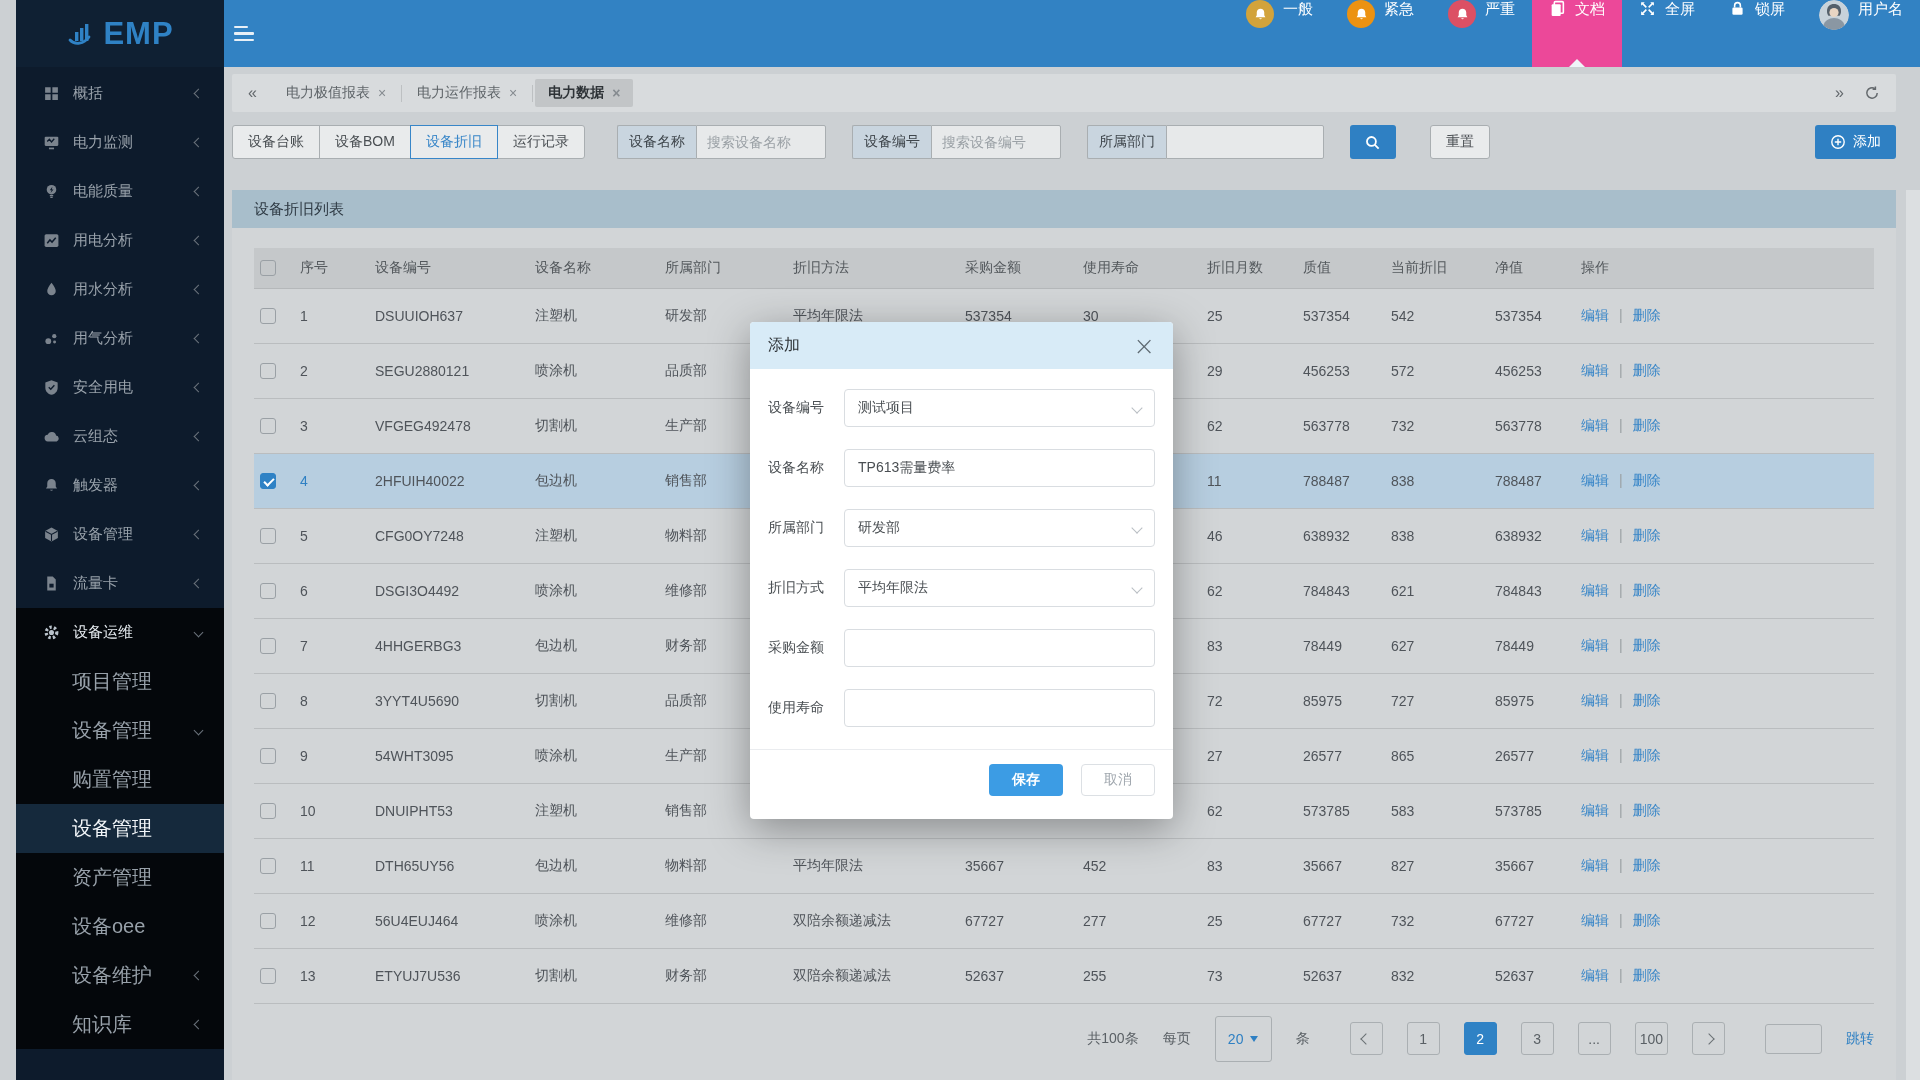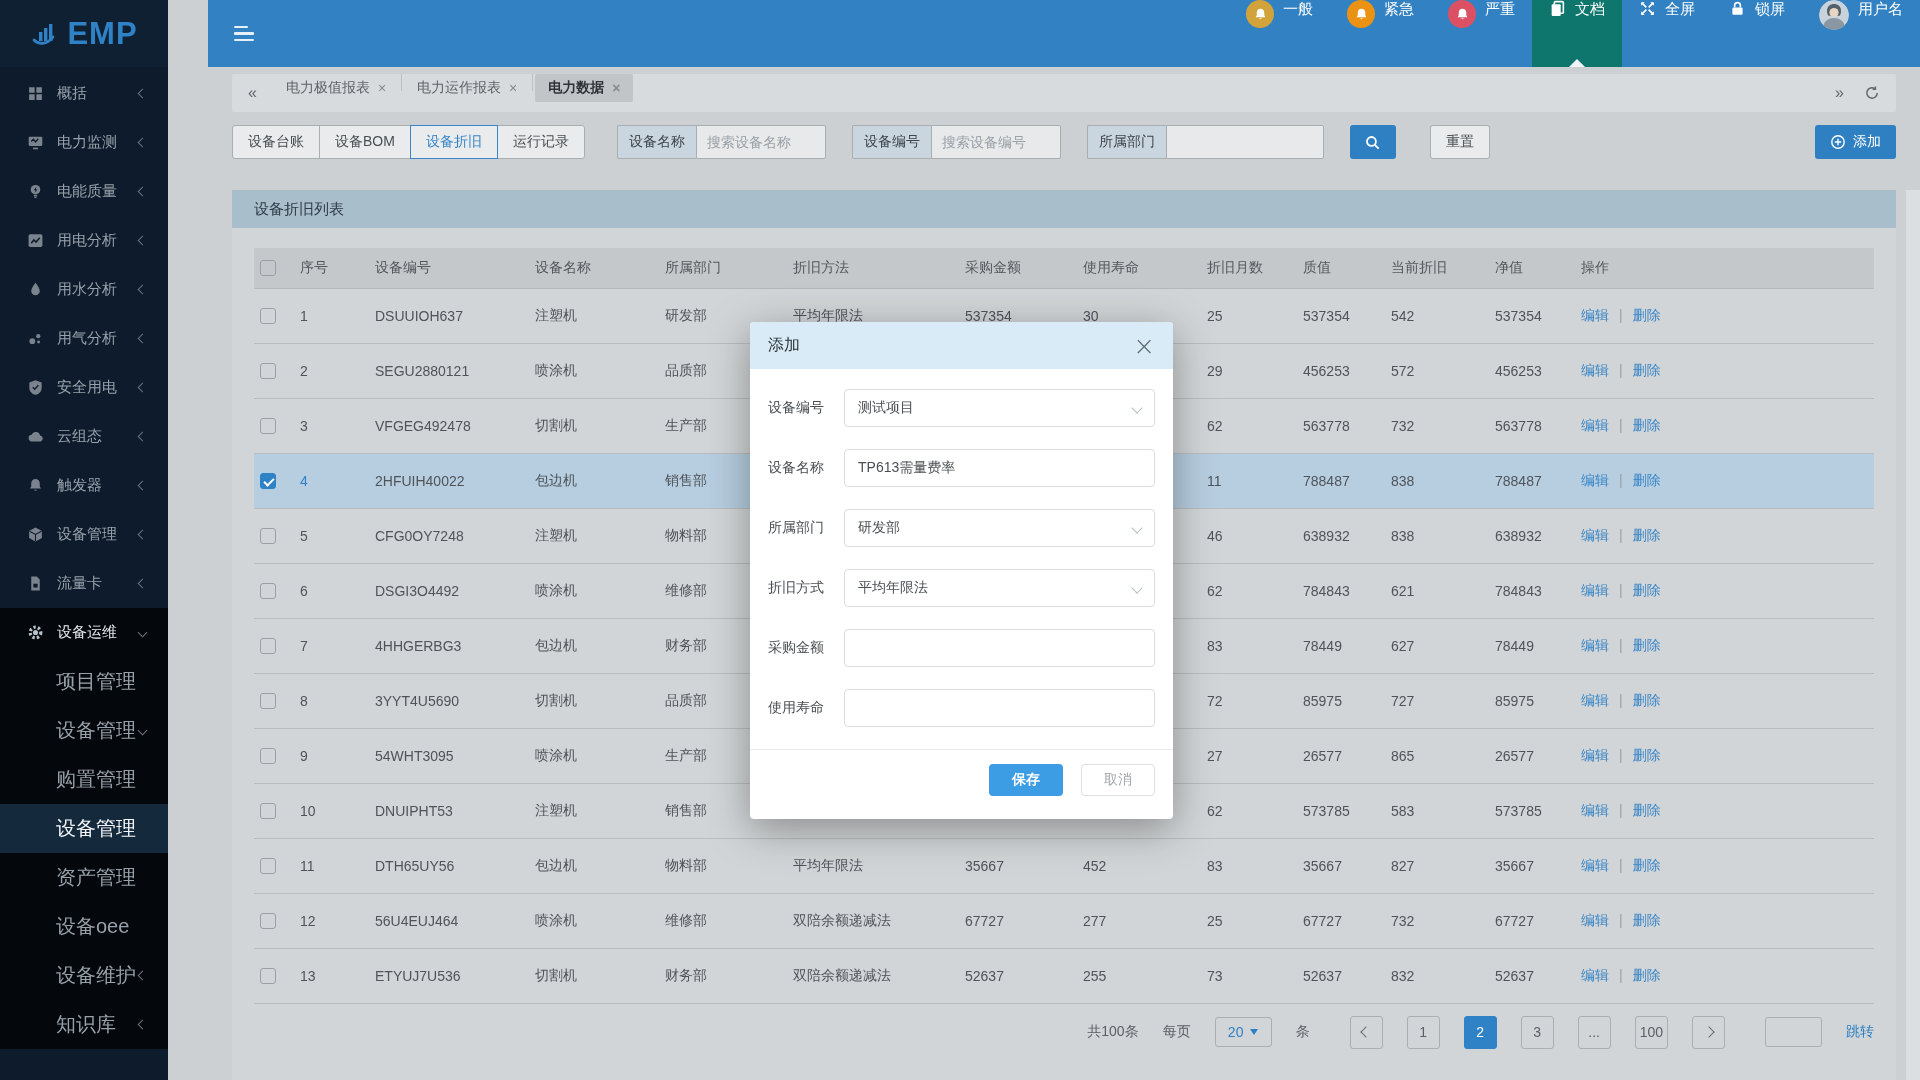--- a/index.html
+++ b/index.html
@@ -2,21 +2,21 @@
 <html><head>
 <meta charset="utf-8">
 <style>
   *{margin:0;padding:0;box-sizing:border-box}
   html,body{width:1920px;height:1080px;overflow:hidden}
   body{position:relative;background:#CCD0D3;font-family:"Liberation Sans","DejaVu Sans",sans-serif}
   .icn{display:inline-flex;align-items:center;justify-content:center}
   .icn svg{display:block}
 
   
-  .sidebar{position:absolute;left:0;top:0;width:168px;height:1080px;background:#0D1B2C;z-index:30}
+  .sidebar{position:absolute;left:16px;top:0;width:208px;height:1080px;background:#0D1B2C;z-index:30}
   .logo{height:67px;display:flex;align-items:center;justify-content:center;gap:7px;background:#0F2033}
   .logo-text{color:#2F82C5;font-size:31px;font-weight:bold;letter-spacing:1px}
   #side-top{padding-top:2px}
   .s-item{height:49px;display:flex;align-items:center;padding:0 22px 0 27px;color:#99A2AB;font-size:15px;cursor:pointer}
   .s-item .icn{width:17px;height:17px;margin-right:13px;color:#7B848E}
   .s-item .icn svg{width:17px;height:17px}
   .s-label{flex:1}
   .chev{display:inline-block;width:8px;height:8px;border-left:1.6px solid currentColor;border-bottom:1.6px solid currentColor}
   .chev.left{transform:rotate(45deg)}
   .chev.down{transform:rotate(-45deg)}
@@ -33,33 +33,33 @@
   
   .header{position:absolute;left:208px;top:0;width:1712px;height:67px;background:#3282C3;display:flex;align-items:stretch;z-index:20}
   .hamb{width:70px;display:flex;flex-direction:column;justify-content:center;gap:4px;padding-left:26px;cursor:pointer}
   .hamb i{display:block;height:2.4px;background:#E8F0F7;border-radius:1px}
   .hamb i:nth-child(1){width:14px}
   .hamb i:nth-child(2){width:20px}
   .hamb i:nth-child(3){width:20px}
   .h-right{margin-left:auto;display:flex;align-items:stretch}
   .h-item{display:flex;align-items:flex-start;gap:9px;padding:0 17px;color:#fff;font-size:15px;position:relative;cursor:pointer}
   .h-item .icn svg{width:17px;height:17px}
-  .h-item.h-active{background:#0f766e}
+  .h-item.h-active{background:#ec4899}
   .h-arrow{position:absolute;bottom:0;left:50%;margin-left:-8px;width:0;height:0;border-left:8px solid transparent;border-right:8px solid transparent;border-bottom:8px solid #EFF4F8}
   .badge{width:28px;height:28px;border-radius:50%;display:flex;align-items:center;justify-content:center;color:#fff}
   .badge svg{width:15px;height:15px}
   .avatar{width:30px;height:30px;border-radius:50%;overflow:hidden;display:block}
   .avatar svg{width:30px;height:30px}
 
   
   .tabwrap{position:absolute;left:208px;top:67px;width:1712px;padding:7px 24px 0}
   .tabstrip{height:38px;background:#D8DBDD;border-radius:2px;display:flex;align-items:center;padding:0 16px;color:#5E6468}
   .t-arrow{font-size:16px;color:#63686C;cursor:pointer}
   .t-arrow.l{margin-right:16px}
-  #tabs{display:flex;height:100%}
+  #tabs{display:flex;align-items:center;height:100%}
   .tab{height:28px;display:flex;align-items:center;padding:0 13px;font-size:14px;gap:8px;cursor:pointer;border-radius:2px;white-space:nowrap}
   .tab .x{color:#858B90;font-size:14px;line-height:1}
   .tab.active{background:#C2C5C7;color:#2E3337;font-weight:bold}
   .tdiv{width:1px;height:17px;background:#BDC0C2;margin:0 2px}
   .tsp{flex:1}
   .t-refresh{margin-left:20px;color:#63686C;cursor:pointer}
   .t-refresh svg{width:16px;height:16px}
 
   
   .toolbar{position:absolute;left:208px;top:116px;width:1712px;padding:9px 24px 0;display:flex;align-items:center}
@@ -103,21 +103,21 @@
   tr.sel td{background:#B7CEE0}
   tr.sel td:nth-child(2){color:#2F80C3}
   .cb{display:inline-block;width:16px;height:16px;border:1px solid #9AA0A5;border-radius:3px;vertical-align:middle;position:relative;cursor:pointer}
   .cb.on{background:#2F82C5;border-color:#2F82C5}
   .cb.on::after{content:"";position:absolute;left:4.5px;top:1.5px;width:4px;height:8px;border-right:2px solid #fff;border-bottom:2px solid #fff;transform:rotate(45deg)}
   .lnk{color:#3886C8;cursor:pointer}
   .sep{color:#9AA0A4;margin:0 10px}
 
   
   .pager{display:flex;align-items:center;justify-content:flex-end;gap:24px;margin-top:12px;font-size:14px;color:#5A6065;padding-bottom:18px}
-  .psel{width:57px;height:30px;border:1px solid #AAAFB2;border-radius:3px;display:flex;align-items:center;justify-content:center;gap:7px;color:#2F80C3;cursor:pointer}
+  .psel{width:57px;height:46px;border:1px solid #AAAFB2;border-radius:3px;display:flex;align-items:center;justify-content:center;gap:7px;color:#2F80C3;cursor:pointer}
   .caret{width:0;height:0;border-left:4.5px solid transparent;border-right:4.5px solid transparent;border-top:6px solid #2F80C3}
   .pbtn{min-width:33px;height:33px;border:1px solid #AAAFB2;border-radius:3px;display:flex;align-items:center;justify-content:center;color:#5A6065;font-size:14px;cursor:pointer;padding:0 4px}
   .pbtn.on{background:#2F82C5;border-color:#2F82C5;color:#fff}
   .pchev{color:#6A7074;width:8px;height:8px}
   .pjump{width:57px;height:30px;border:1px solid #AAAFB2;border-radius:3px;background:transparent;outline:none;padding:0 8px;font-size:14px;color:#555;font-family:inherit}
   .jlabel{color:#2F80C3;cursor:pointer}
 
   
   .modal{position:absolute;left:750px;top:322px;width:423px;height:497px;background:#fff;border-radius:4px;box-shadow:0 10px 42px rgba(0,0,0,.35);z-index:50}
   .mhead{height:47px;background:#D8EBF7;border-radius:4px 4px 0 0;display:flex;align-items:center;padding:0 18px;font-size:16px;color:#2F3438}

